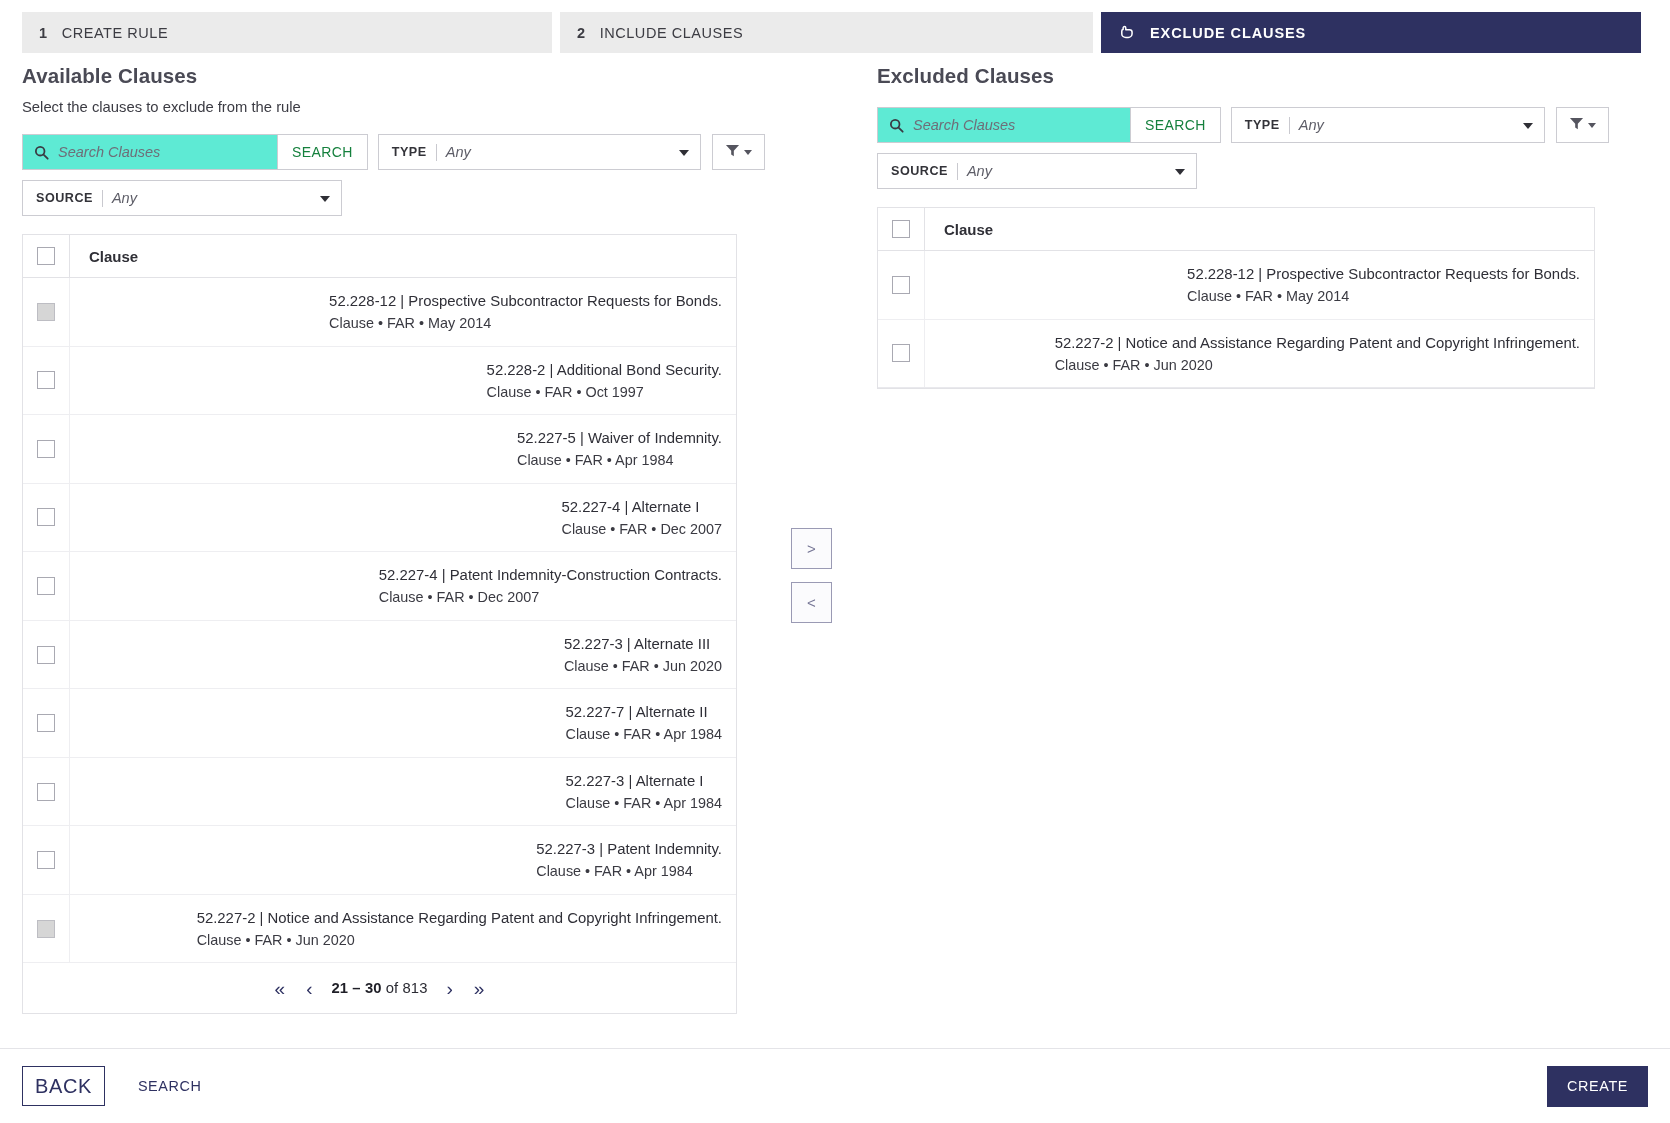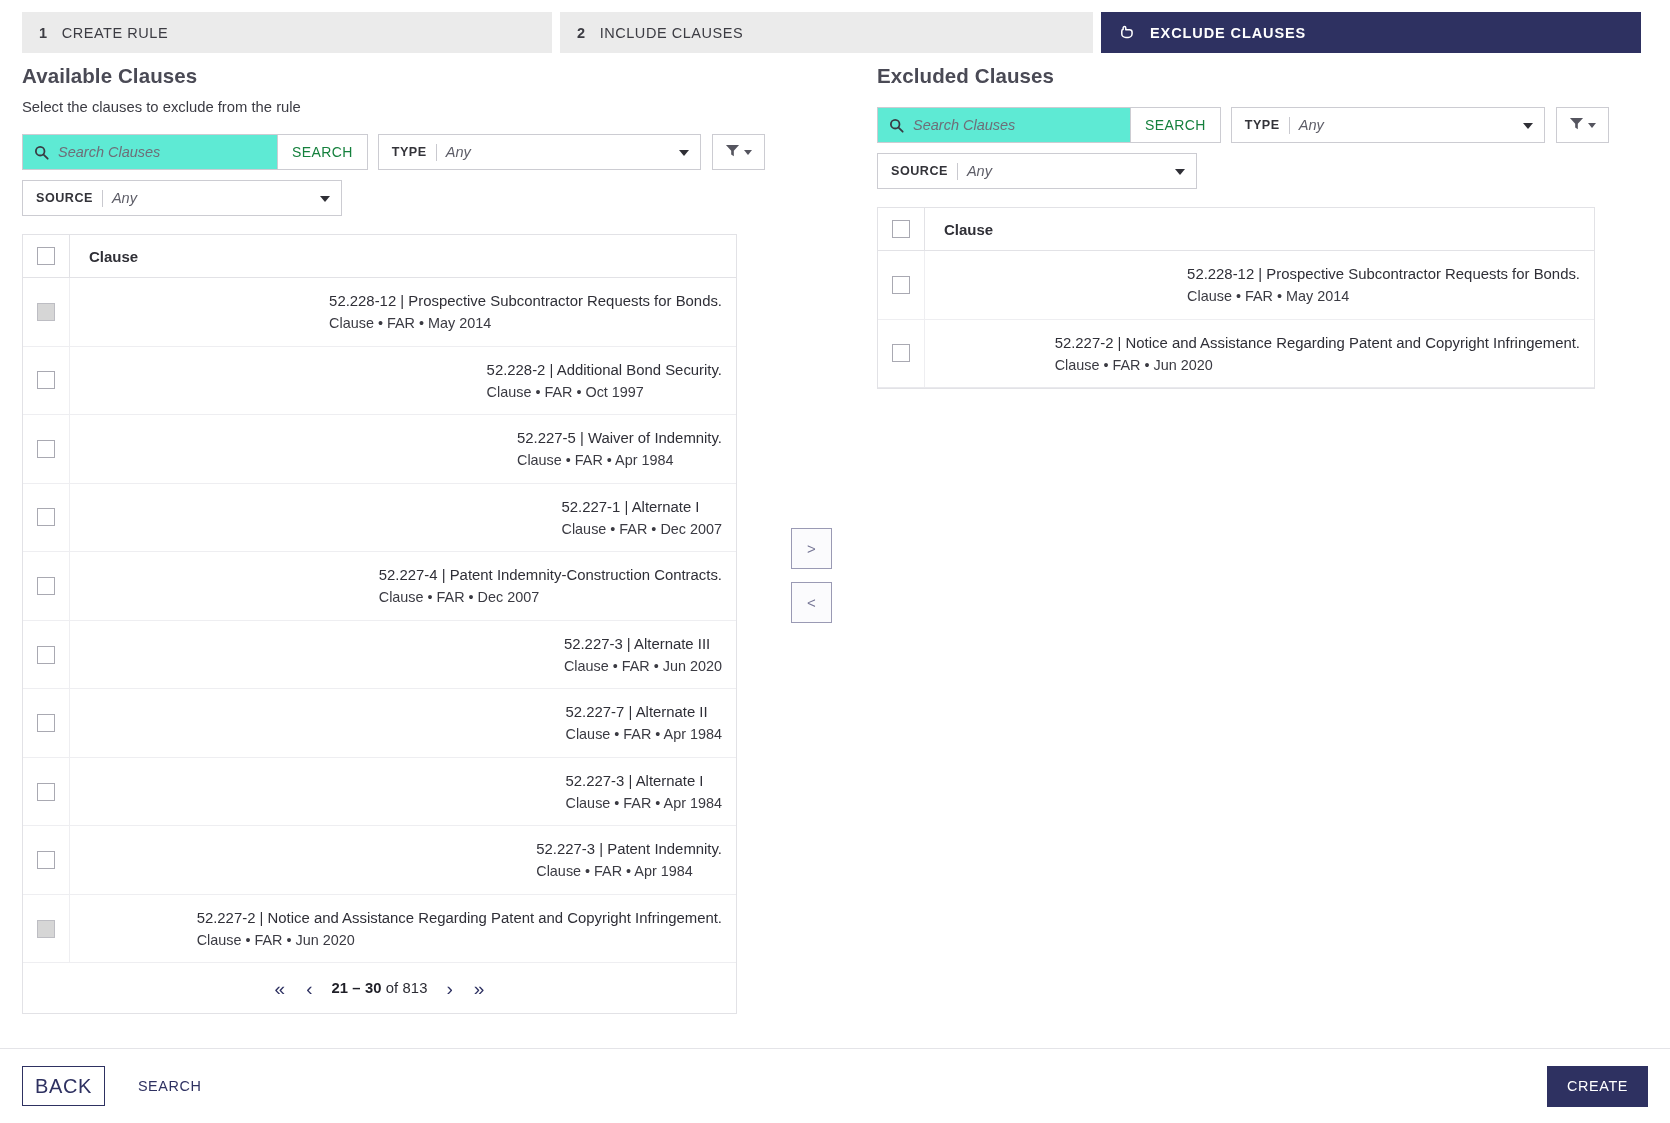--- a/index.html
+++ b/index.html
@@ -456,21 +456,21 @@
           <div class="cell-text">
             <span class="cell-title">52.227-5 | Waiver of Indemnity.</span>
             <span class="cell-meta">Clause • FAR • Apr 1984</span>
           </div>
         </div>
         <div class="trow">
           <div class="cb-cell">
               <span class="cb"></span>
             </div>
           <div class="cell-text">
-            <span class="cell-title">52.227-1 | Alternate I</span>
+            <span class="cell-title">52.227-4 | Alternate I</span>
             <span class="cell-meta">Clause • FAR • Dec 2007</span>
           </div>
         </div>
         <div class="trow">
           <div class="cb-cell">
               <span class="cb"></span>
             </div>
           <div class="cell-text">
             <span class="cell-title">52.227-4 | Patent Indemnity-Construction Contracts.</span>
             <span class="cell-meta">Clause • FAR • Dec 2007</span>

